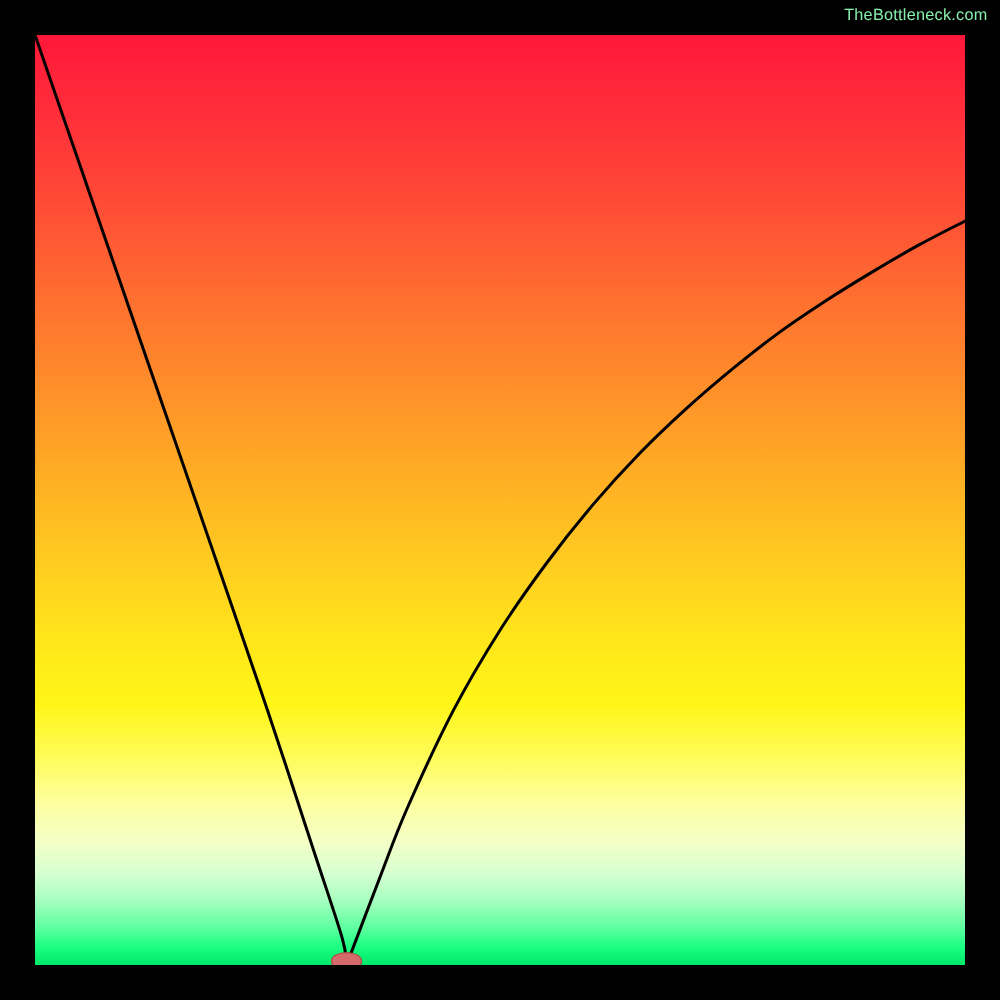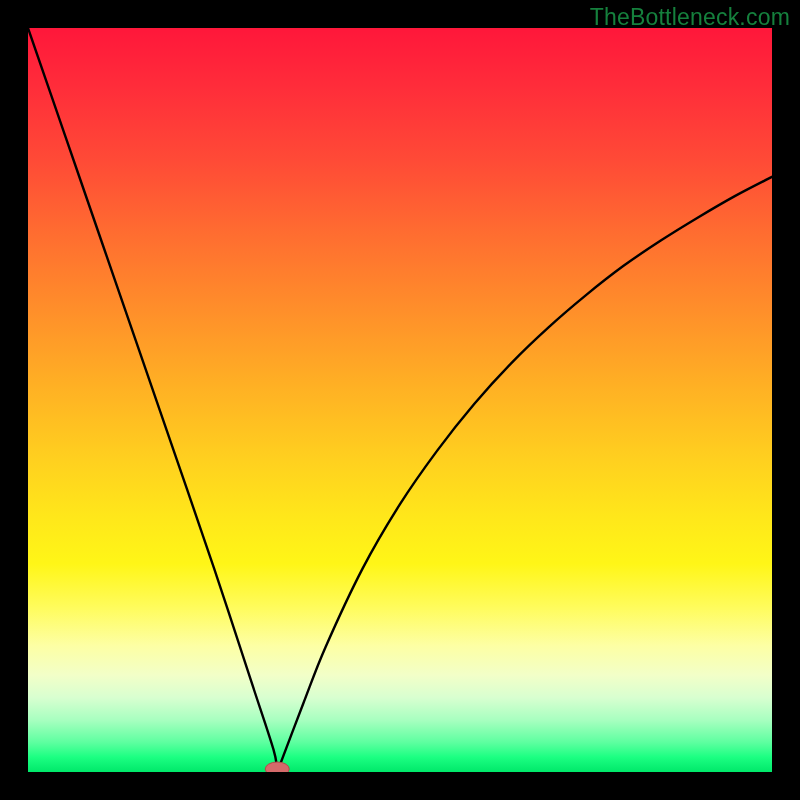--- a/index.html
+++ b/index.html
@@ -42,22 +42,22 @@
     left: 0;
     top: 0;
     width: 744px;
     height: 744px;
     pointer-events: none;
   }
   .watermark {
     position: absolute;
     top: 4px;
     right: 10px;
-    color: #15803d;
-    font-size: 23px;
+    color: #86efac;
+    font-size: 13px;
     font-weight: 500;
     letter-spacing: 0.2px;
     pointer-events: none;
     user-select: none;
   }
 </style>
 </head>
 <body>
 
 <div class="frame">

